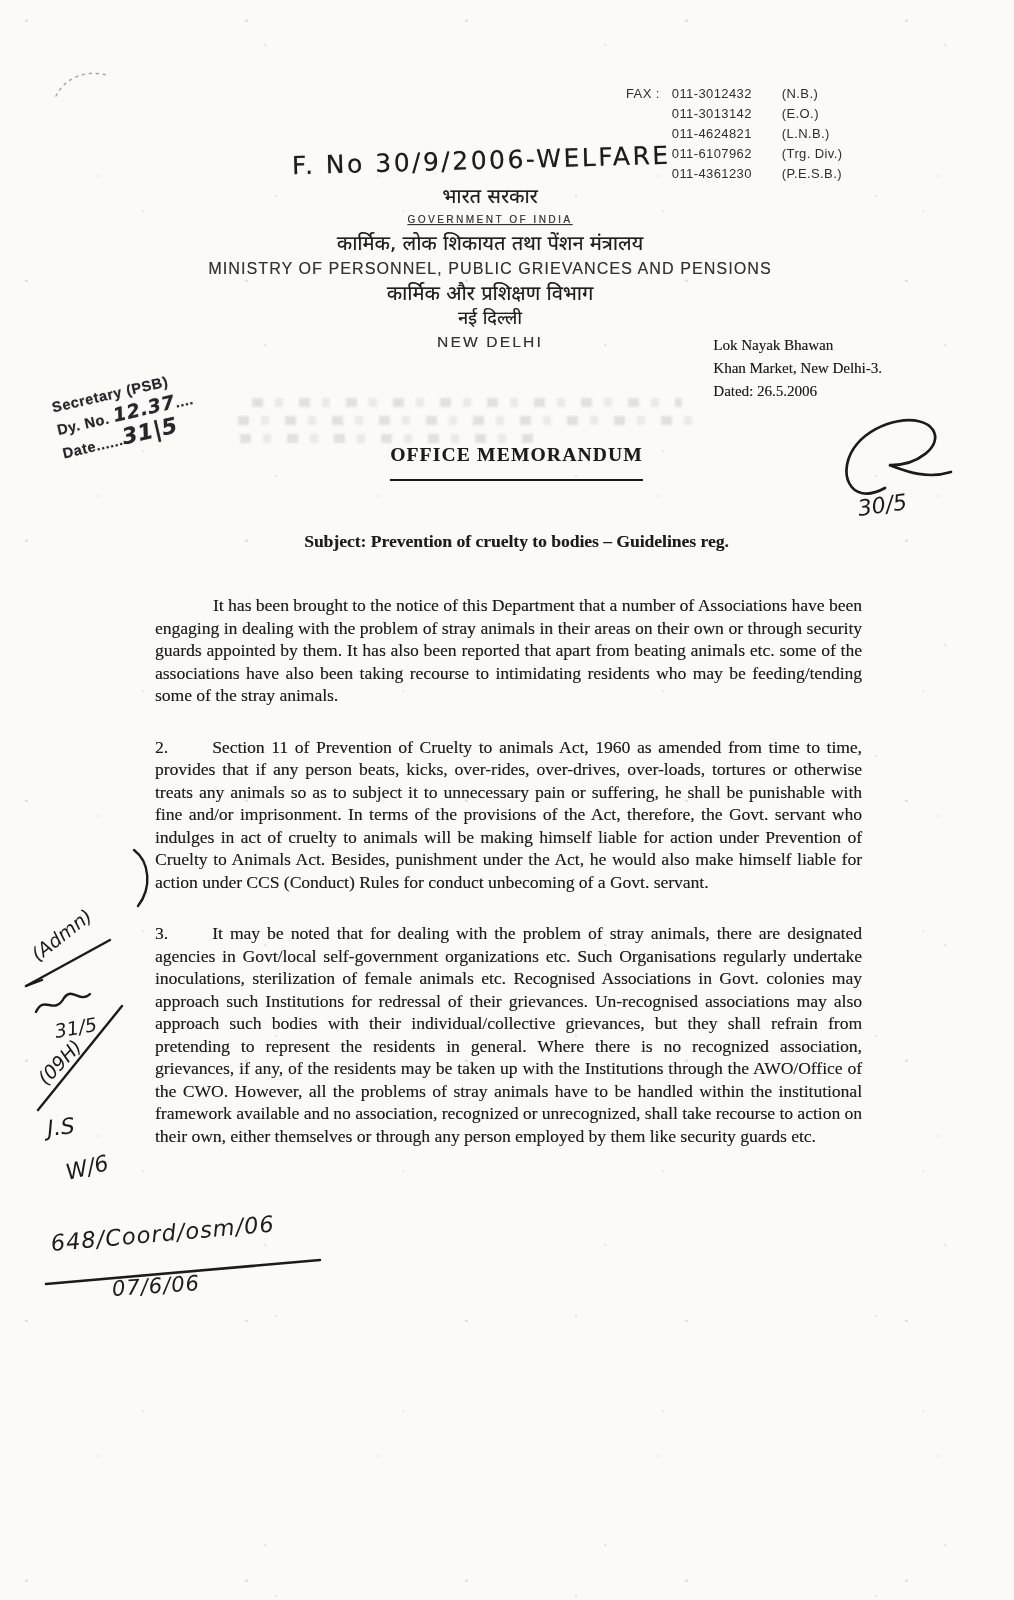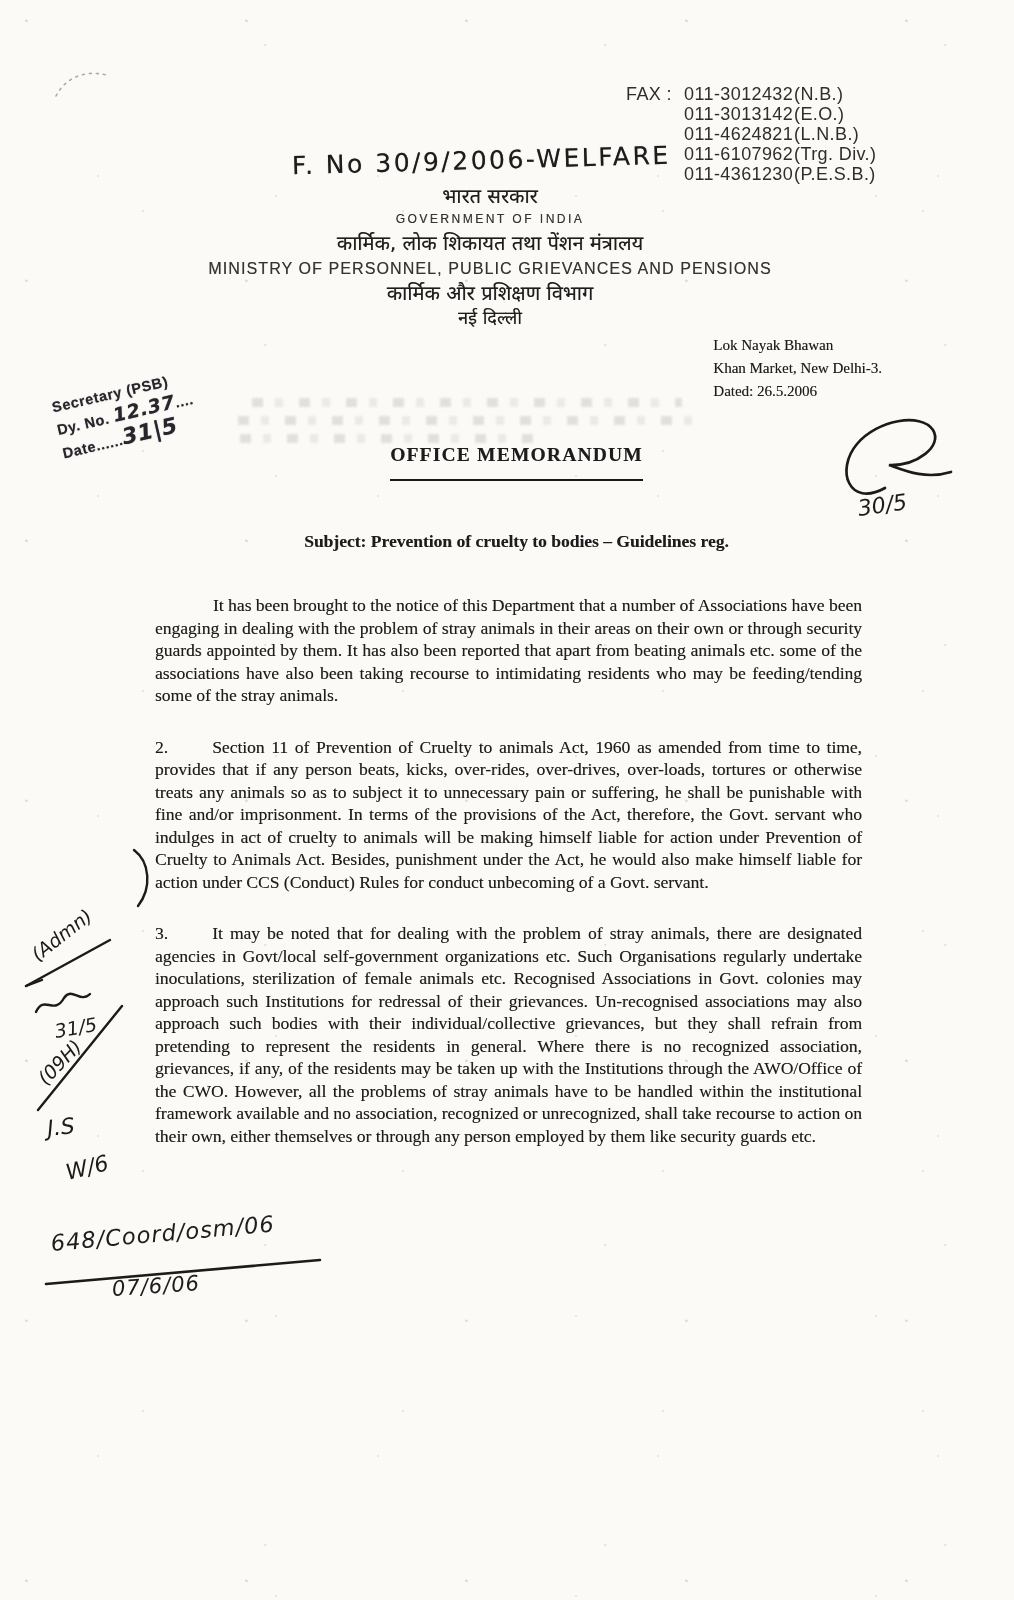--- a/index.html
+++ b/index.html
@@ -13,37 +13,37 @@
       radial-gradient(circle at 92% 70%, rgba(60,60,60,.11) 1px, transparent 1.5px),
       radial-gradient(circle at 55% 88%, rgba(60,60,60,.10) 1px, transparent 1.5px);
     background-size:220px 260px,340px 300px,280px 320px,300px 280px,260px 240px;
     font-family:"Liberation Serif", serif;color:#1c1c1c;
   }
   .abs{position:absolute;}
   .inkshadow{text-shadow:0.3px 0.3px 0.6px rgba(25,25,25,.45);}
 
   
   .fax-block{top:84px;left:626px;display:flex;gap:12px;
-    font-family:"Liberation Sans",sans-serif;font-size:18px;color:#2e2e2e;
+    font-family:"Liberation Sans",sans-serif;font-size:13px;color:#2e2e2e;
     letter-spacing:.4px;}
   .fax-label{line-height:20px;}
   .fax-row{line-height:20px;}
   .fax-num{display:inline-block;width:110px;}
 
   
   .hand{font-family:"DejaVu Sans",sans-serif;font-style:italic;color:#1d1d1d;}
   .file-no{top:146px;left:292px;font-size:25px;letter-spacing:2.5px;
     transform:rotate(-1.6deg);font-style:normal;
     font-family:"DejaVu Sans",sans-serif;text-shadow:0 0 .7px rgba(20,20,20,.6);}
 
   
   .letterhead{top:184px;left:140px;width:700px;text-align:center;}
   .lh-hindi-lg{font-size:20px;line-height:24px;font-family:"DejaVu Sans",sans-serif;}
   .lh-en{font-family:"Liberation Sans",sans-serif;color:#333;}
-  .lh-en-1{font-size:12px;line-height:23px;letter-spacing:2.5px;}
+  .lh-en-1{font-size:10px;line-height:23px;letter-spacing:2.5px;text-decoration:underline;}
   .lh-hindi-2{font-size:20px;line-height:25px;font-family:"DejaVu Sans",sans-serif;}
   .lh-en-2{font-size:16px;line-height:25px;letter-spacing:1.1px;}
   .lh-hindi-3{font-size:20px;line-height:25px;font-family:"DejaVu Sans",sans-serif;}
   .lh-en-3{font-size:16px;line-height:24px;letter-spacing:1.6px;}
   .lh-hindi-4{font-size:18px;line-height:24px;font-family:"DejaVu Sans",sans-serif;}
   .lh-en-4{font-size:15.5px;line-height:23px;letter-spacing:2.2px;}
 
   
   .address-block{top:334px;right:132px;text-align:left;font-size:15px;line-height:23px;}
 
@@ -110,20 +110,21 @@
 
 <div class="abs file-no">F. No 30/9/2006-WELFARE</div>
 
 <div class="abs letterhead inkshadow">
   <div class="lh-hindi-lg">भारत सरकार</div>
   <div class="lh-en lh-en-1">GOVERNMENT OF INDIA</div>
   <div class="lh-hindi-2">कार्मिक, लोक शिकायत तथा पेंशन मंत्रालय</div>
   <div class="lh-en lh-en-2">MINISTRY OF PERSONNEL, PUBLIC GRIEVANCES AND PENSIONS</div>
   <div class="lh-hindi-3">कार्मिक और प्रशिक्षण विभाग</div>
   <div class="lh-hindi-4">नई दिल्ली</div>
+  <div class="lh-en lh-en-4">NEW DELHI</div>
 </div>
 
 <div class="abs address-block inkshadow">
   <div>Lok Nayak Bhawan</div>
   <div>Khan Market, New Delhi-3.</div>
   <div>Dated: 26.5.2006</div>
 </div>
 
 <div class="abs stamp">
   <div>Secretary (PSB)</div>

